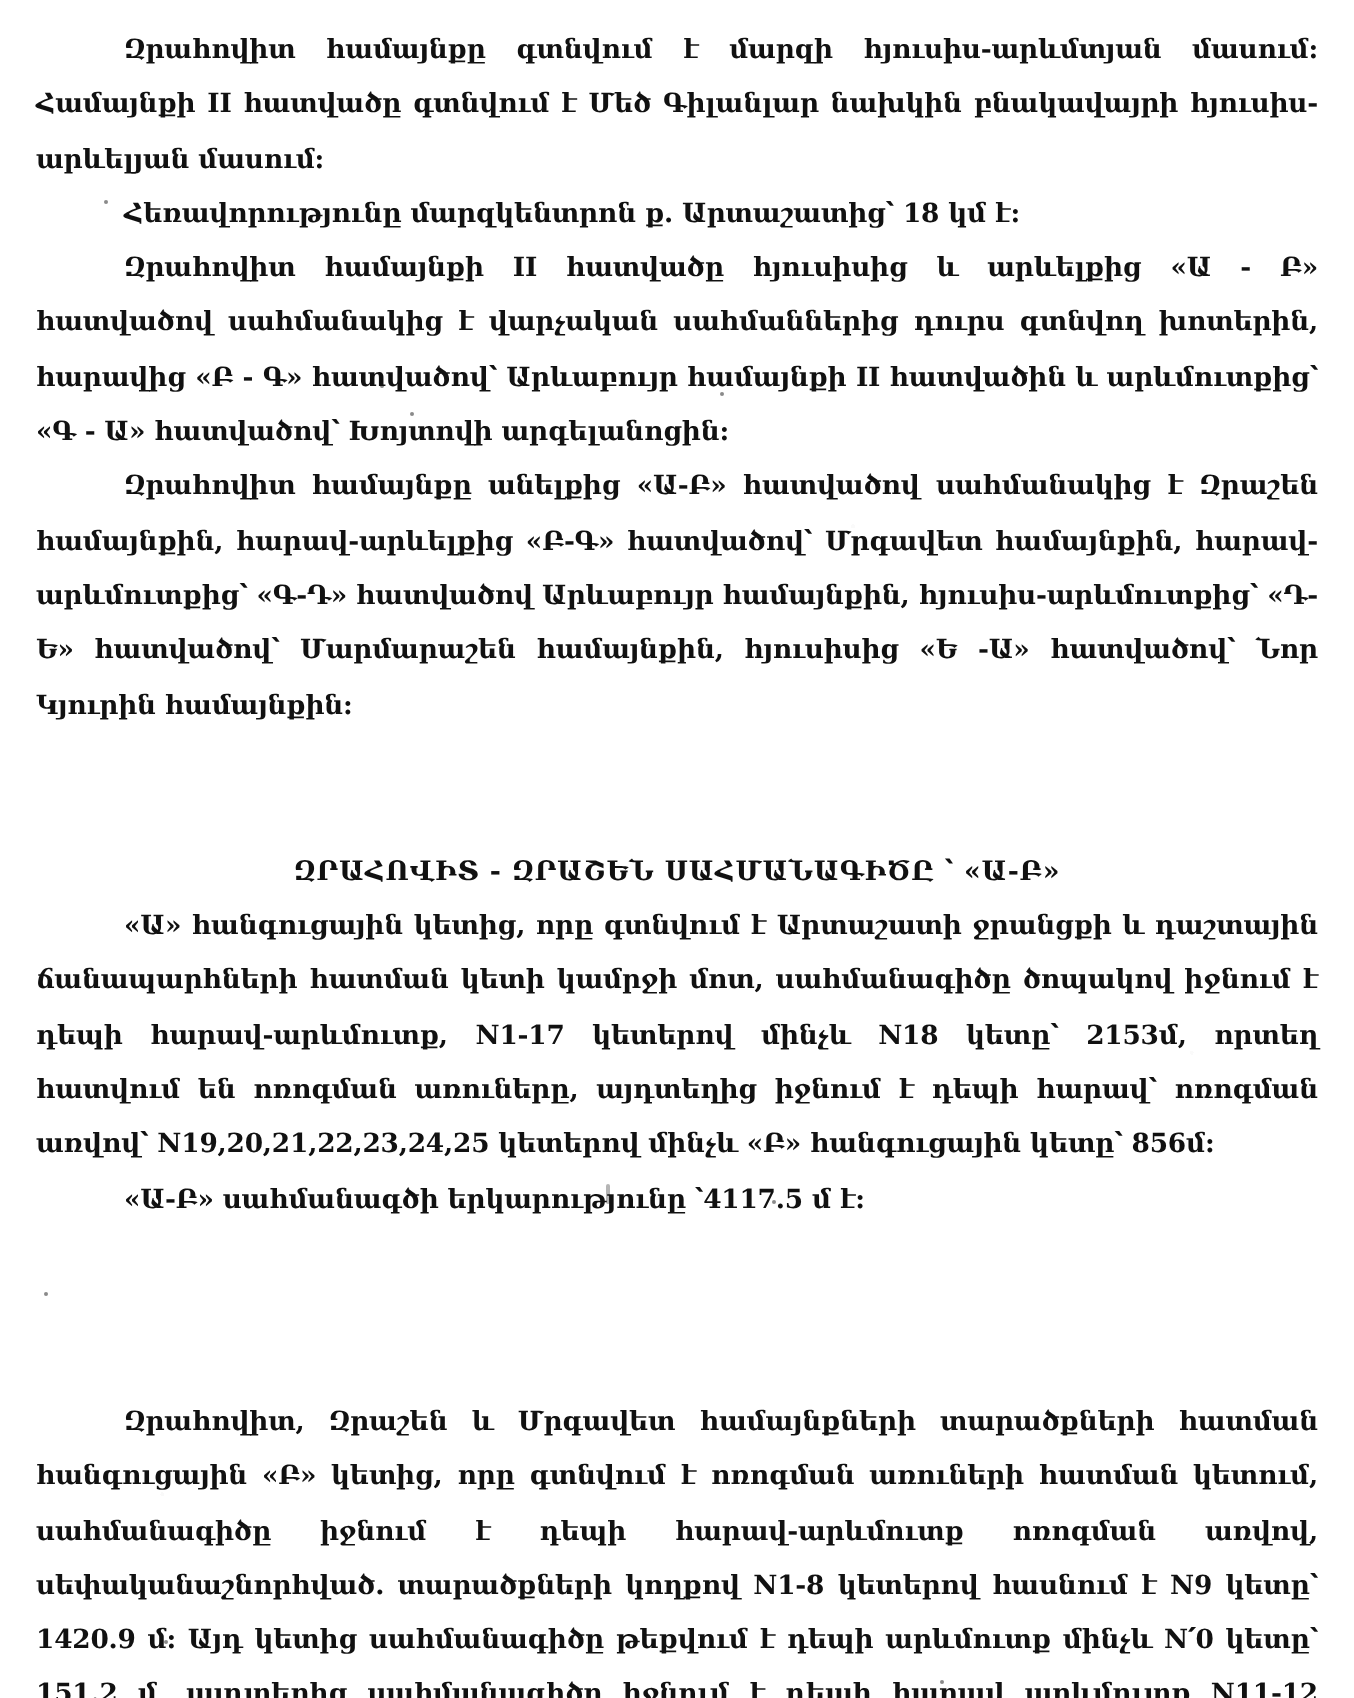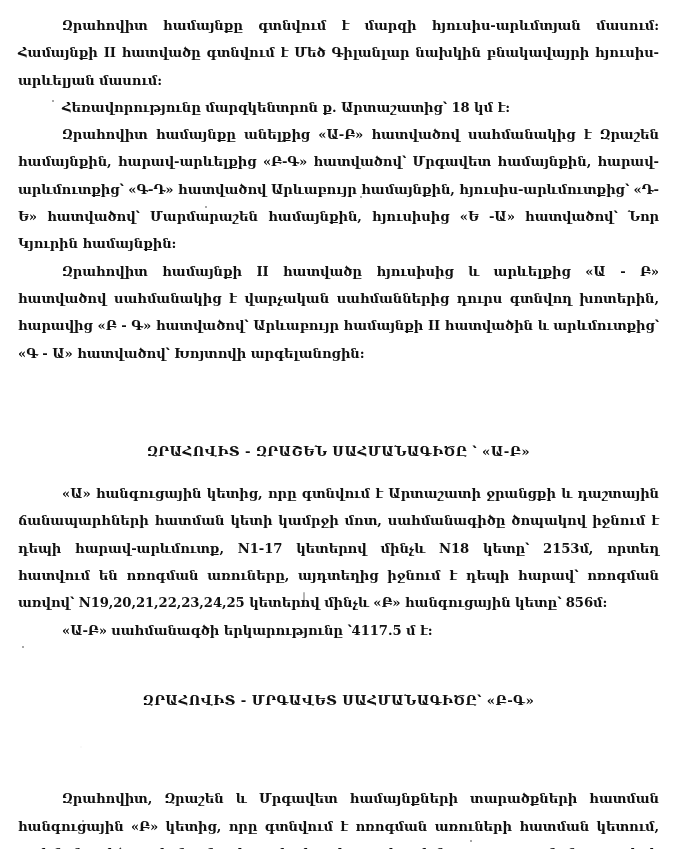--- a/index.html
+++ b/index.html
@@ -50,21 +50,21 @@
     text-indent: 44px;
     color: #111111;
     font-weight: 600;
     letter-spacing: -0.1px;
     -webkit-font-smoothing: none;
   }
   p.para:last-child {
     margin-bottom: 0;
   }
   h2.heading {
-    margin: 15px;
+    margin: 0;
     font-size: 13.4px;
     line-height: 27.3px;
     text-align: center;
     font-weight: 700;
     color: #111111;
     letter-spacing: 0.4px;
   }
   .gap-md { height: 28px; }
   .gap-lg { height: 56px; }
   .speck {
@@ -90,34 +90,33 @@
   <div class="speck" style="left:22px;  top:646px; width:2px;  height:2px;"></div>
   <div class="speck" style="left:82px;  top:820px; width:2px;  height:2px;"></div>
   <div class="speck" style="left:470px; top:840px; width:2px;  height:2px;"></div>
 
   <div class="body-text">
 
     <p class="para">Զրահովիտ համայնքը  գտնվում է մարզի հյուսիս-արևմտյան  մասում: Համայնքի II հատվածը գտնվում է Մեծ Գիլանլար նախկին բնակավայրի հյուսիս-արևելյան մասում:</p>
 
     <p class="para">Հեռավորությունը մարզկենտրոն ք. Արտաշատից՝ 18 կմ է:</p>
 
+    <p class="para">Զրահովիտ համայնքի II  հատվածը հյուսիսից և արևելքից «Ա - Բ»  հատվածով սահմանակից է վարչական սահմաններից դուրս գտնվող խոտերին, հարավից «Բ - Գ» հատվածով՝ Արևաբույր համայնքի II  հատվածին և արևմուտքից՝ «Գ - Ա» հատվածով՝ Խոյտովի արգելանոցին:</p>
+
     <p class="para">Զրահովիտ համայնքը անելքից «Ա-Բ» հատվածով սահմանակից է Զրաշեն համայնքին, հարավ-արևելքից «Բ-Գ» հատվածով՝ Մրգավետ համայնքին, հարավ-արևմուտքից՝ «Գ-Դ» հատվածով Արևաբույր համայնքին, հյուսիս-արևմուտքից՝ «Դ-Ե» հատվածով՝ Մարմարաշեն համայնքին, հյուսիսից «Ե -Ա» հատվածով՝ Նոր Կյուրին համայնքին:</p>
-
-    <p class="para">Զրահովիտ համայնքի II  հատվածը հյուսիսից և արևելքից «Ա - Բ»  հատվածով սահմանակից է վարչական սահմաններից դուրս գտնվող խոտերին, հարավից «Բ - Գ» հատվածով՝ Արևաբույր համայնքի II  հատվածին և արևմուտքից՝ «Գ - Ա» հատվածով՝ Խոյտովի արգելանոցին:</p>
 
     <div class="gap-lg"></div>
 
     <h2 class="heading">ԶՐԱՀՈՎԻՏ - ԶՐԱՇԵՆ ՍԱՀՄԱՆԱԳԻԾԸ ՝ «Ա-Բ»</h2>
 
     <p class="para">«Ա» հանգուցային կետից, որը գտնվում է Արտաշատի ջրանցքի և դաշտային ճանապարհների հատման կետի կամրջի մոտ, սահմանագիծը ծոպակով իջնում է դեպի հարավ-արևմուտք,  N1-17 կետերով մինչև N18 կետը՝ 2153մ, որտեղ հատվում են ոռոգման առուները, այդտեղից իջնում է դեպի հարավ՝ ոռոգման առվով՝ N19,20,21,22,23,24,25 կետերով մինչև «Բ» հանգուցային կետը՝ 856մ:</p>
 
     <p class="para">«Ա-Բ» սահմանագծի երկարությունը ՝4117.5 մ է:</p>
 
     <div class="gap-md"></div>
 
-    <h2 class="heading">ԶՐԱՀՈՎԻՏ - ՄՐԳԱՎԵՏ ՍԱՀՄԱՆԱԳԻԾԸ՝ «Բ-Գ»</h2>
 
     <div class="gap-lg"></div>
 
     <p class="para">Զրահովիտ, Զրաշեն և Մրգավետ համայնքների տարածքների հատման հանգուցային «Բ» կետից, որը գտնվում է  ոռոգման առուների հատման կետում, սահմանագիծը իջնում է դեպի հարավ-արևմուտք ոռոգման առվով, սեփականաշնորհված. տարածքների  կողքով N1-8 կետերով հասնում է N9 կետը՝ 1420.9 մ: Այդ կետից սահմանագիծը թեքվում է դեպի  արևմուտք մինչև N՛0 կետը՝ 151.2 մ, այդտեղից սահմանագիծը իջնում է դեպի հարավ արևմուտք  N11-12 կետով N13 կետը՝  361.6 մ, հետո կարուկ իջնում է հարավ N14 կետերով մինչև  «Գ» հանգուցային կետը՝ 149.6 մ:</p>
 
   </div>
 </div>
 
 </body></html>

